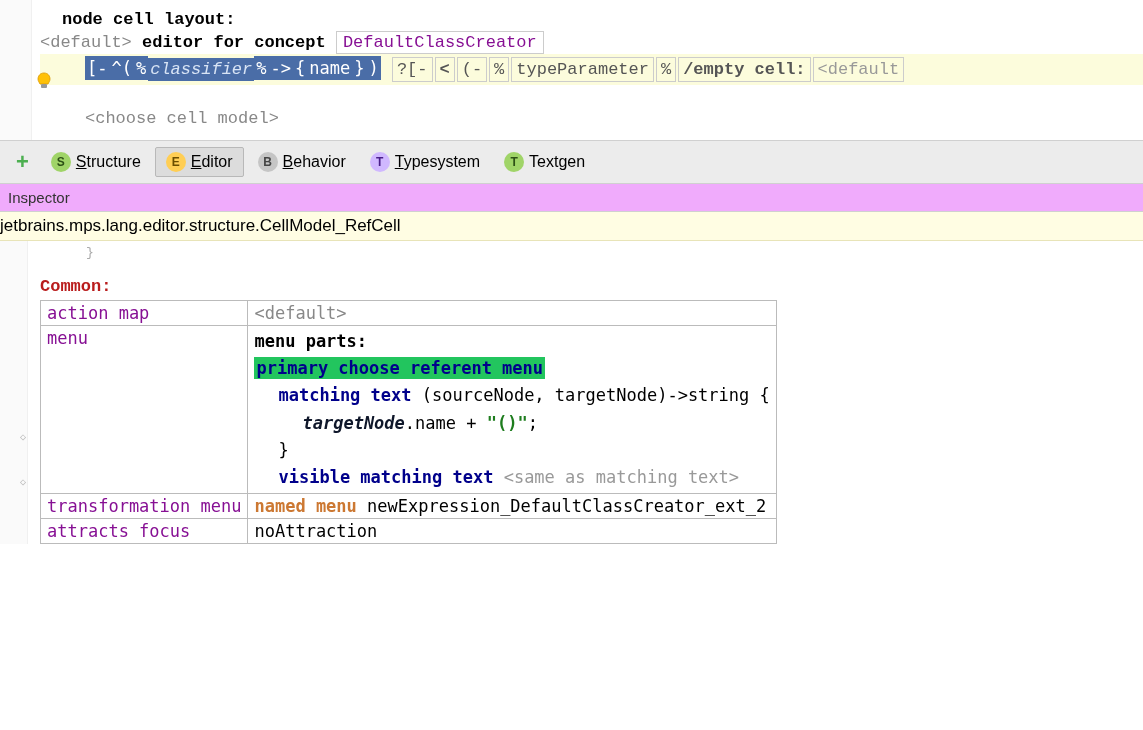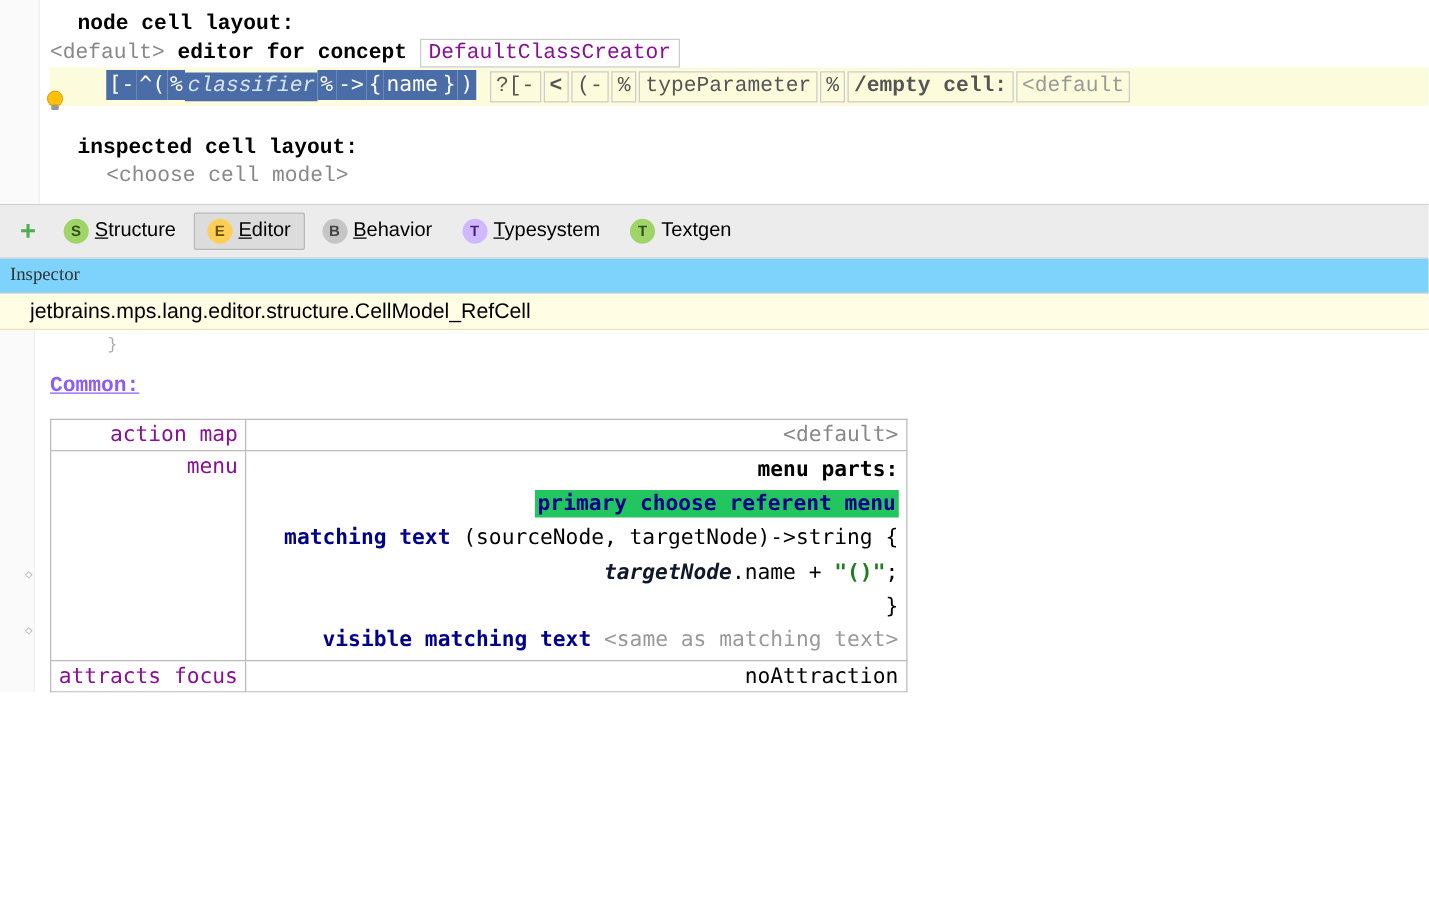--- a/index.html
+++ b/index.html
@@ -119,30 +119,30 @@
     }
     .badge-green { background: #a0d468; color: #2d5016; }
     .badge-yellow { background: #ffce54; color: #6b4e00; }
     .badge-teal { background: #48cfad; color: #0e5e49; }
     .badge-gray { background: #c5c5c5; color: #444; }
     .badge-purple { background: #d0b8ff; color: #4a1f8a; }
     .badge-green2 { background: #a0d468; color: #2d5016; }
     .tab-label .ul { text-decoration: underline; }
     
     .inspector-header {
-      background: #7dd3fc;
+      background: #f0abfc;
       border-bottom: 1px solid #d0d0d0;
       padding: 5px 8px;
-      font-family: Liberation Serif, serif;
+      font-family: Liberation Sans, sans-serif;
       font-size: 15px;
       color: #333;
     }
     .inspector-path {
       background: #fffde3;
-      padding: 4px 24px;
+      padding: 4px 0;
       font-family: 'Segoe UI', Tahoma, sans-serif;
       font-size: 17px;
       border-bottom: 1px solid #e8e4b8;
     }
     
     .inspector-body {
       padding: 10px 0 0 40px;
       position: relative;
     }
     .inspector-gutter {
@@ -156,31 +156,29 @@
     }
     .gutter-chevron {
       position: absolute;
       left: 20px;
       width: 10px;
       height: 10px;
       color: #bbb;
       font-size: 10px;
     }
     .common-label {
-      color: #8b5cf6;
-      text-decoration: underline;
+      color: #b91c1c;
       font-weight: bold;
-      margin-bottom: 16px;
+      margin-bottom: 4px;
       display: inline-block;
     }
     .prop-table {
       border-collapse: collapse;
       font-family: Consolas, monospace;
       font-size: 17px;
-      text-align: right;
     }
     .prop-table td {
       border: 1px solid #bbb;
       padding: 2px 6px;
       vertical-align: top;
     }
     .prop-key { color: #871094; }
     .prop-gray { color: #888; }
     .menu-content {
       line-height: 1.6;
@@ -228,23 +226,20 @@
     <span class="kw-boxed">DefaultClassCreator</span>
   </div>
 
   <div class="cell-row">
     <span class="sel-dark">[-</span><span class="sel-dark">^(</span><span class="sel-dark">%</span><span class="sel-dark-italic">classifier</span><span class="sel-dark">%</span><span class="sel-dark">-&gt;</span><span class="sel-dark">{</span><span class="sel-dark">name</span><span class="sel-dark">}</span><span class="sel-dark">)</span>
     <span class="q-box">?[-</span><span class="q-box bold-tk">&lt;</span><span class="q-box">(-</span><span class="q-box">%</span><span class="q-box">typeParameter</span><span class="q-box">%</span><span class="q-box bold-tk">/empty cell:</span><span class="q-box gray-tk">&lt;default</span>
   </div>
 
   <div class="editor-line" style="height:22px;"></div>
 
-  <div class="editor-line" style="padding-left:22px;">
-    <span class="kw-bold">inspected cell layout:</span>
-  </div>
 
   <div class="editor-line kw-gray" style="padding-left:45px;">
     <span>&lt;choose cell model&gt;</span>
   </div>
 </div>
 
 <div class="tabs-bar">
   <span class="plus-btn">+</span>
 
   <div class="tab-item">
@@ -309,18 +304,25 @@
           </div>
           <div style="padding-left:24px;">}</div>
           <div style="padding-left:24px;">
             <span class="code-navy">visible matching text</span>
             <span class="code-gray-light">&lt;same as matching text&gt;</span>
           </div>
         </div>
       </td>
     </tr>
     <tr>
+      <td class="prop-key">transformation menu</td>
+      <td>
+        <span class="named-menu-orange">named menu</span>
+        <span>newExpression_DefaultClassCreator_ext_2</span>
+      </td>
+    </tr>
+    <tr>
       <td class="prop-key">attracts focus</td>
       <td>noAttraction</td>
     </tr>
   </tbody>
     </table>
 </div>
 
 </body></html>

